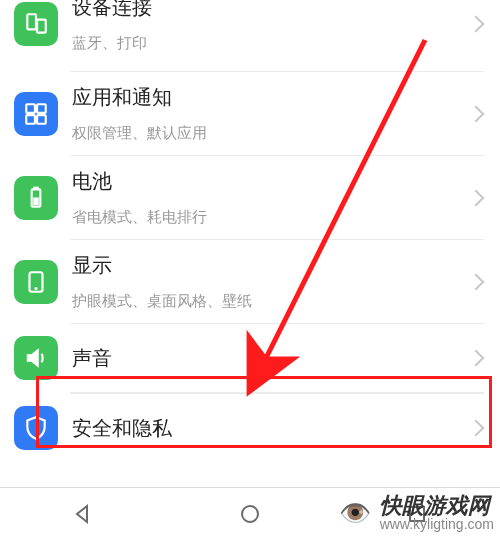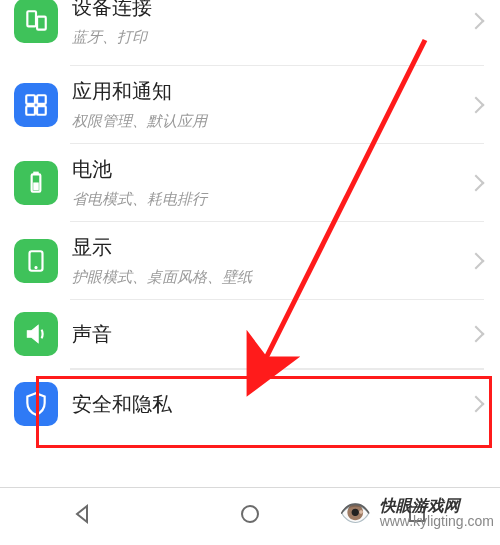--- a/index.html
+++ b/index.html
@@ -8,30 +8,30 @@
   .list { width:100%; }
   .item { display:flex; align-items:center; padding:12px 18px 12px 14px; position:relative; }
   .divider { height:1px; background:#eaeaea; margin-left:70px; margin-right:16px; }
   .icon-wrap { width:44px; height:44px; border-radius:10px; display:flex; align-items:center; justify-content:center; flex-shrink:0; }
   .icon-green { background:#3fc25a; }
   .icon-blue  { background:#2f7af5; }
   .icon-gray  { background:#bdbdbd; }
   .icon-wrap svg { width:26px; height:26px; fill:#fff; stroke:#fff; }
   .texts { flex:1; margin-left:14px; overflow:hidden; }
   .title { font-size:20px; color:#222; line-height:1.3; }
-  .subtitle { font-size:15px; color:#9a9a9a; margin-top:8px;font-style:italic; }
+  .subtitle { font-size:15px; color:#9a9a9a; margin-top:14px; }
   .chevron { width:12px; height:12px; border-top:2px solid #c8c8c8; border-right:2px solid #c8c8c8; transform:rotate(45deg); flex-shrink:0; }
   .highlight-box { position:absolute; border:3px solid #ff1b1b; pointer-events:none; }
   .arrow-svg { position:absolute; pointer-events:none; }
   .nav-bar { position:absolute; left:0; right:0; bottom:0; height:52px; border-top:1px solid #d9d9d9; display:flex; align-items:center; justify-content:space-around; background:#fff; }
   .nav-btn { width:28px; height:28px; display:flex; align-items:center; justify-content:center; }
   .nav-btn svg { stroke:#6b6b6b; fill:none; stroke-width:2; }
   .watermark { position:absolute; right:6px; bottom:6px; display:flex; align-items:center; background:rgba(255,255,255,0.0); }
   .watermark .wm-icon { width:40px; height:40px; border-radius:8px; background:#fff; display:flex; align-items:center; justify-content:center; font-size:26px; }
-  .watermark .wm-text { font-size:16px; font-weight:600; color:#333; margin-left:4px; font-style:italic; }
+  .watermark .wm-text { font-size:22px; font-weight:600; color:#333; margin-left:4px; font-style:italic; }
   .half-icon { position:relative; top:-6px; }
 </style>
 </head>
 <body>
 <div class="screen">
 
 <div class="list">
 
   <div class="item half-icon" style="padding-top:0;">
     <div class="icon-wrap icon-green">

